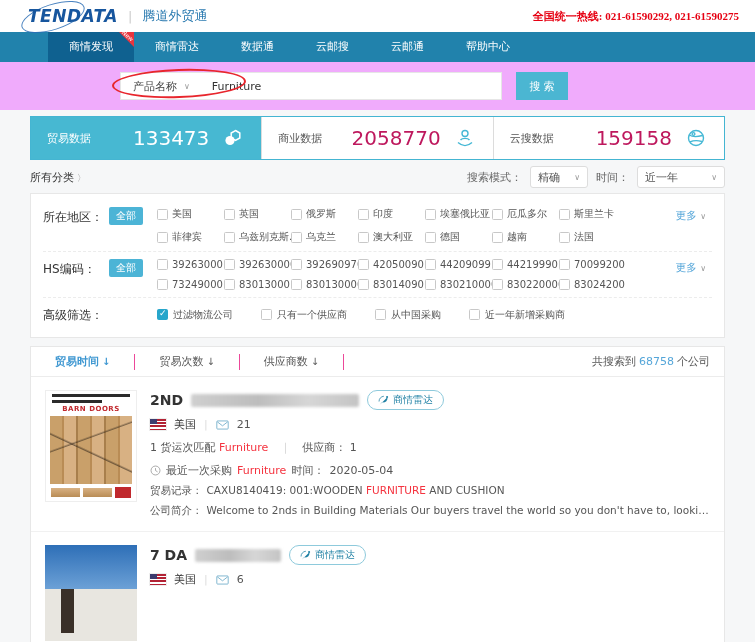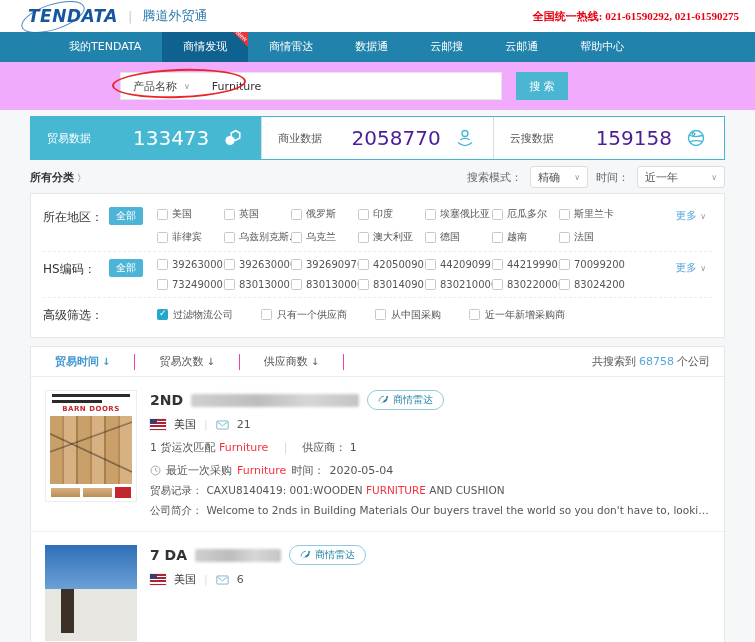--- a/index.html
+++ b/index.html
@@ -33,32 +33,32 @@
     border:2px solid #e8262d; border-radius:50%; transform:rotate(-2deg); pointer-events:none; }
   
   .main { background:#f6f7f8; padding:6px 30px 0; height:532px; }
   
   .stats { display:flex; height:44px; border:1px solid #44b5d2; background:#fff; }
   .stat { flex:1; display:flex; align-items:center; padding:8px 16px; border-left:1px solid #dcdcdc; }
   .stat:first-child { border-left:none; }
   .stat.active { background:#47b8d2; }
   .stat-label { font-size:11px; color:#555; }
   .stat.active .stat-label { color:#fff; }
-  .stat-value { margin-left:auto; font-size:20px; color:#4c1d95; }
+  .stat-value { margin-left:auto; font-size:20px; color:#be185d; }
   .stat.active .stat-value { color:#fff; }
   .stat-icon { margin-left:12px; display:flex; }
   
   .tabs-card { margin-top:9px; background:#fff; border:1px solid #e7e7e7; height:42px;
     display:flex; padding-left:45px; gap:56px; }
   .tab { font-size:12px; font-weight:bold; line-height:40px; cursor:pointer; color:#333; border-bottom:2px solid transparent; }
   .tab.active { color:#3e97d1; border-bottom-color:#3e97d1; }
   .tab .cnt { margin-left:4px; font-weight:bold; }
   
   .toolbar { margin-top:4px; height:26px; display:flex; align-items:center; }
-  .all-cats { font-size:11px; color:#333; cursor:pointer;font-weight:bold; }
+  .all-cats { font-size:11px; color:#333; cursor:pointer; }
   .all-cats .chev2 { color:#999; font-size:9px; margin-left:3px; }
   .toolbar-right { margin-left:auto; display:flex; align-items:center; gap:8px; }
   .tb-label { font-size:11px; color:#666; }
   .select { height:22px; background:#fff; border:1px solid #ddd; border-radius:3px;
     display:flex; align-items:center; justify-content:space-between; padding:0 7px; font-size:11px; color:#555; cursor:pointer; }
   .select.mode { width:58px; } .select.time { width:88px; }
   
   .filter-card { margin-top:3px; background:#fff; border:1px solid #e7e7e7; padding:6px 12px; }
   .fsection { display:flex; padding:7px 0; position:relative; }
   .fsection + .fsection { border-top:1px dashed #ececec; }
@@ -130,21 +130,20 @@
   <div class="logo-wrap">
     <i class="swoosh"></i>
     <span class="logo-text">TENDATA</span>
     <span class="logo-sep">|</span>
     <span class="logo-sub">腾道外贸通</span>
   </div>
   <span class="hotline">全国统一热线: 021-61590292, 021-61590275</span>
 </div>
 
 <div class="nav">
-  <div class="nav-item"><span>我的TENDATA</span></div>
   <div class="nav-item active">
     <span>商情发现</span>
     <i class="ribbon-tri"></i>
     <span class="ribbon-text">New</span>
   </div>
   <div class="nav-item"><span>商情雷达</span></div>
   <div class="nav-item"><span>数据通</span></div>
   <div class="nav-item"><span>云邮搜</span></div>
   <div class="nav-item"><span>云邮通</span></div>
   <div class="nav-item"><span>帮助中心</span></div>

